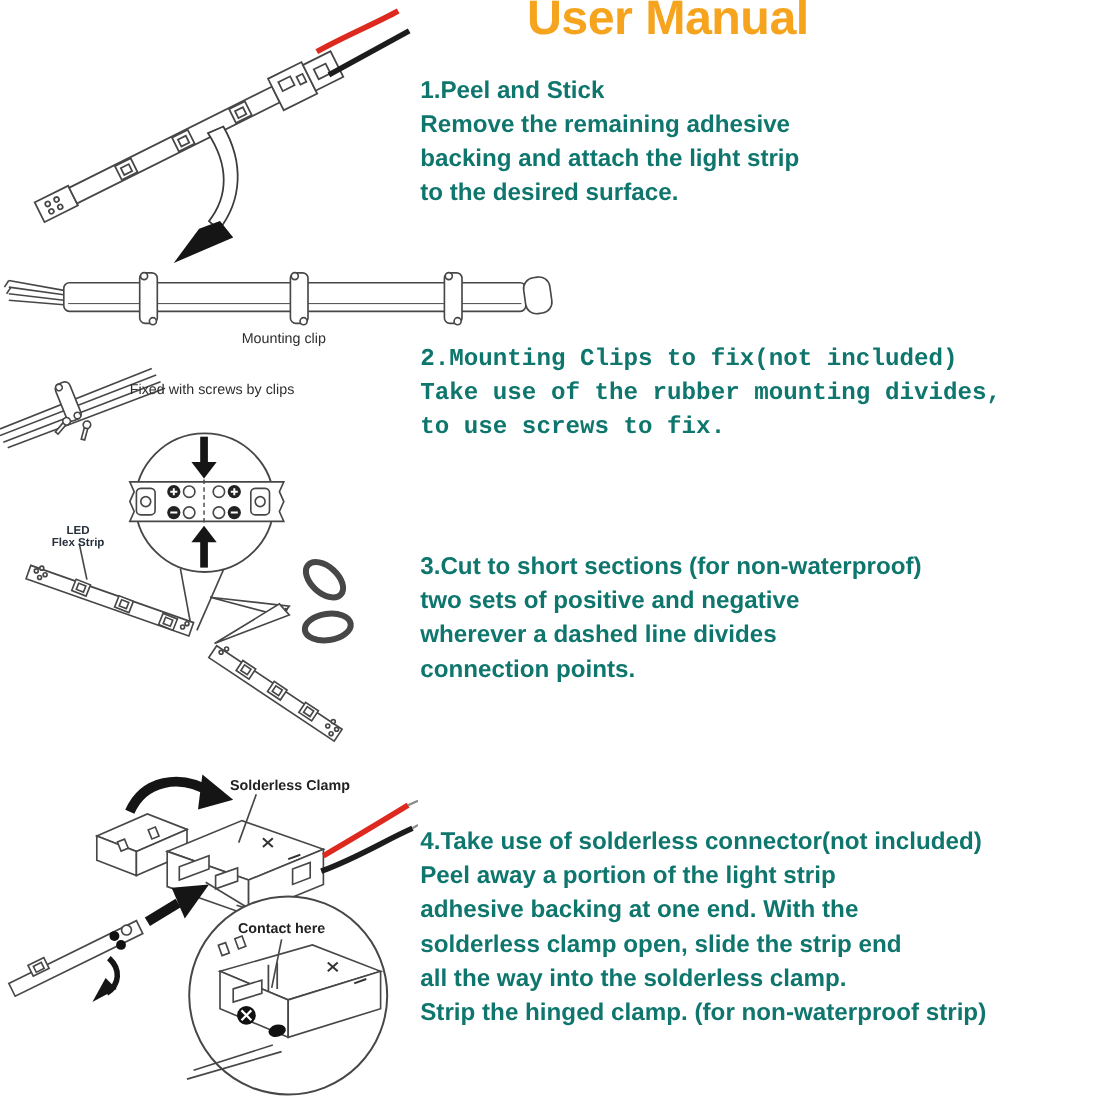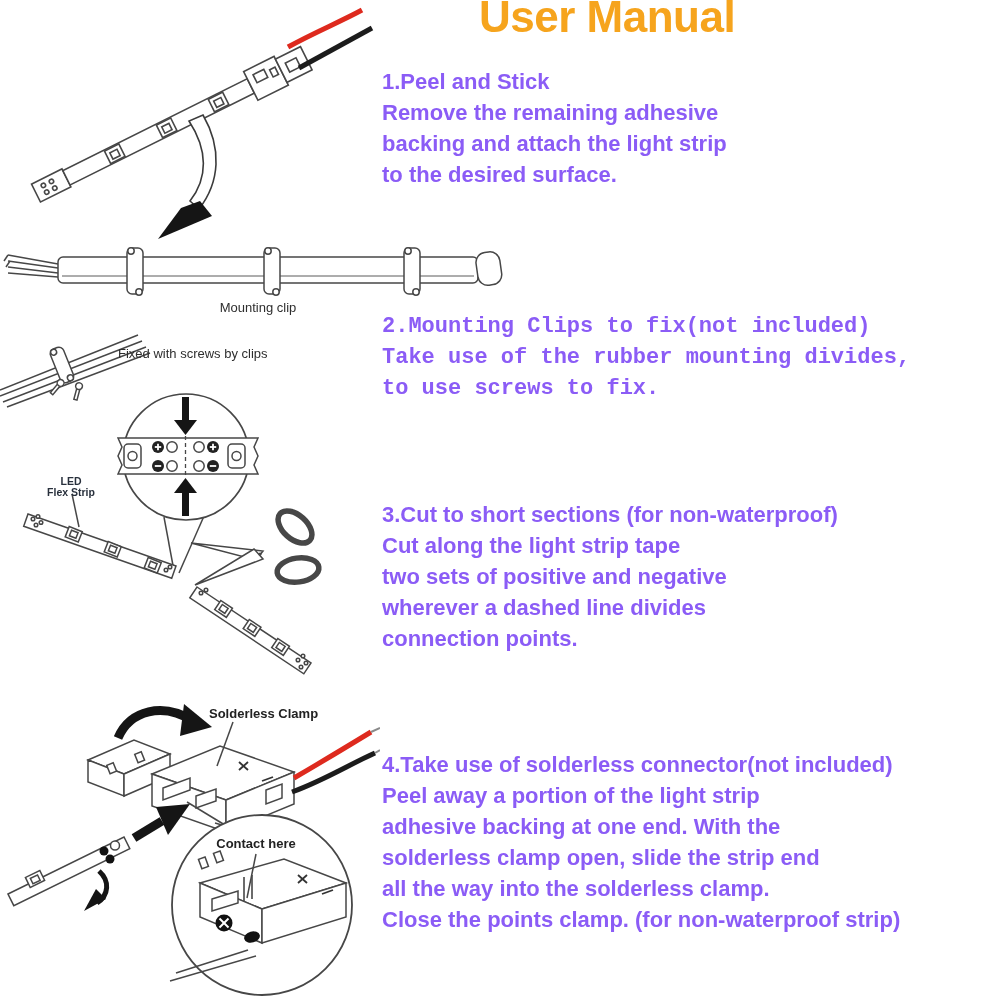--- a/index.html
+++ b/index.html
@@ -8,21 +8,21 @@
     font-family:"Liberation Sans",sans-serif;color:#1b1b1b;
   }
   .page-title{
     position:absolute;left:479px;top:-8px;
     font-size:44px;font-weight:bold;letter-spacing:-0.5px;color:#F6A41D;
     white-space:nowrap;
   }
   .step-text{
     position:absolute;left:382px;
     font-size:22px;font-weight:bold;line-height:31px;
-    white-space:nowrap;color:#8b5cf6;
+    white-space:nowrap;color:#0f766e;
   }
   #step1-text{top:66px;}
   #step2-text{top:311px;font-family:Liberation Mono, monospace;}
   #step3-text{top:499px;}
   #step4-text{top:749px;}
   .illus{position:absolute;}
   #illus1{left:10px;top:2px;}
   #illus2{left:0px;top:243px;}
   #illus3{left:8px;top:386px;}
   #illus4{left:0px;top:688px;}
@@ -45,33 +45,32 @@
 </div>
 
 <div class="step-text" id="step2-text">
   <div>2.Mounting Clips to fix(not included)</div>
   <div>Take use of the rubber mounting divides,</div>
   <div>to use screws to fix.</div>
 </div>
 
 <div class="step-text" id="step3-text">
   <div>3.Cut to short sections (for non-waterproof)</div>
-  <div>Cut along the light strip tape</div>
   <div>two sets of positive and negative</div>
   <div>wherever a dashed line divides</div>
   <div>connection points.</div>
 </div>
 
 <div class="step-text" id="step4-text">
   <div>4.Take use of solderless connector(not included)</div>
   <div>Peel away a portion of the light strip</div>
   <div>adhesive backing at one end. With the</div>
   <div>solderless clamp open, slide the strip end</div>
   <div>all the way into the solderless clamp.</div>
-  <div>Close the points clamp. (for non-waterproof strip)</div>
+  <div>Strip the hinged clamp. (for non-waterproof strip)</div>
 </div>
 
 <svg class="illus" id="illus1" width="365" height="240" viewBox="0 0 365 240">
   <g stroke="#474747" fill="#ffffff" stroke-width="1.6">
     <g transform="translate(26,191) rotate(-26.5)">
       <rect x="0" y="-10" width="34" height="20"></rect>
       <rect x="34" y="-8" width="206" height="16"></rect>
       <circle cx="10" cy="-3.5" r="2.2"></circle>
         <circle cx="19" cy="-3.5" r="2.2"></circle>
       <circle cx="10" cy="4" r="2.2"></circle>

